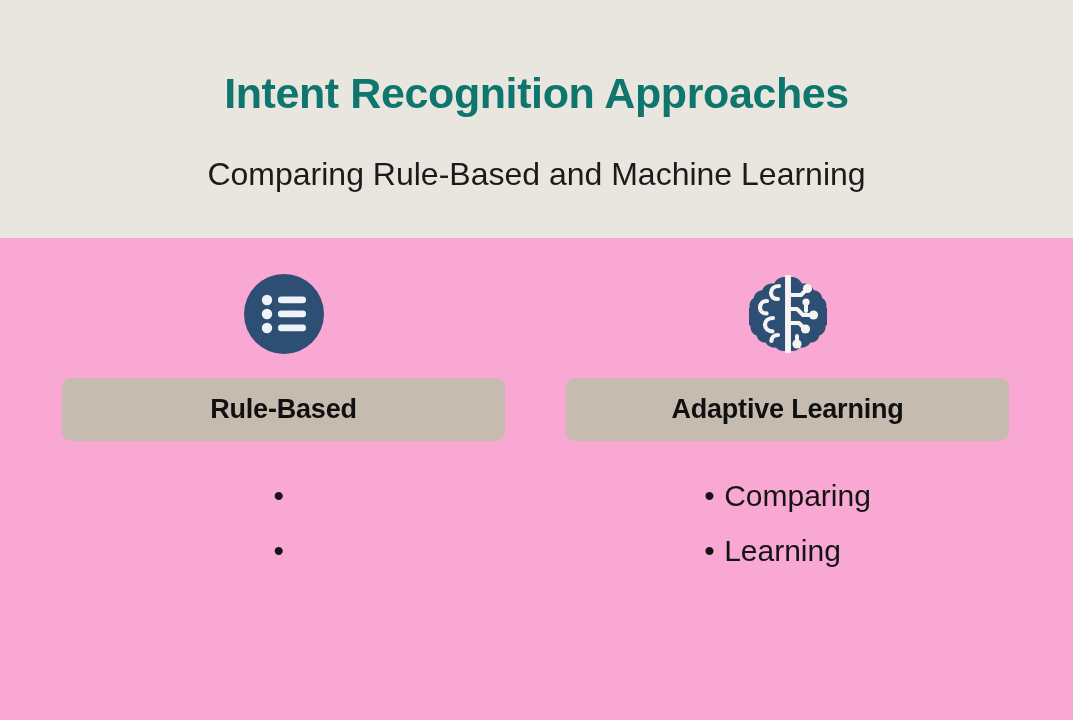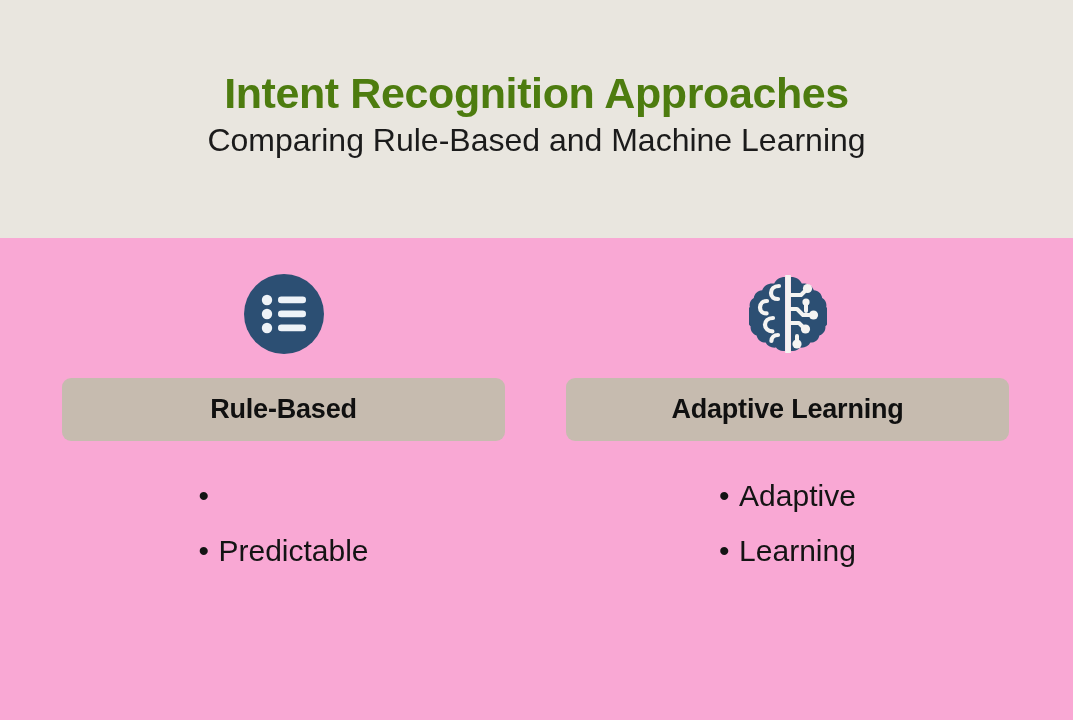--- a/index.html
+++ b/index.html
@@ -27,28 +27,28 @@
   }
   .page-title {
     position: absolute;
     left: 0;
     top: 70px;
     width: 1073px;
     text-align: center;
     font-size: 43px;
     font-weight: bold;
     letter-spacing: -0.4px;
-    color: #4d7c0f;
+    color: #0f766e;
     line-height: 1.1;
     white-space: nowrap;
   }
   .page-subtitle {
     position: absolute;
     left: 0;
-    top: 121px;
+    top: 155px;
     width: 1073px;
     text-align: center;
     font-size: 32px;
     font-weight: normal;
     color: #1b1b1b;
     line-height: 1.2;
     white-space: nowrap;
   }
 
   
@@ -175,21 +175,20 @@
       <span class="label-bar-text">Rule-Based</span>
     </div>
 
     <div class="bullet-list">
       <div class="bullet-inner">
         <div class="bullet-item">
           <span class="bullet-dot">•</span>
         </div>
         <div class="bullet-item">
           <span class="bullet-dot">•</span>
-          <span>Predictable</span>
         </div>
       </div>
     </div>
   </div>
 
   <div class="column column-right">
 
     <div class="icon-wrap">
       <svg class="brain-icon" viewBox="0 0 78 82">
 
@@ -224,21 +223,21 @@
     </div>
 
     <div class="label-bar">
       <span class="label-bar-text">Adaptive Learning</span>
     </div>
 
     <div class="bullet-list">
       <div class="bullet-inner">
         <div class="bullet-item">
           <span class="bullet-dot">•</span>
-          <span>Adaptive</span>
+          <span>Comparing</span>
         </div>
         <div class="bullet-item">
           <span class="bullet-dot">•</span>
           <span>Learning</span>
         </div>
       </div>
     </div>
   </div>
 
 </div>

